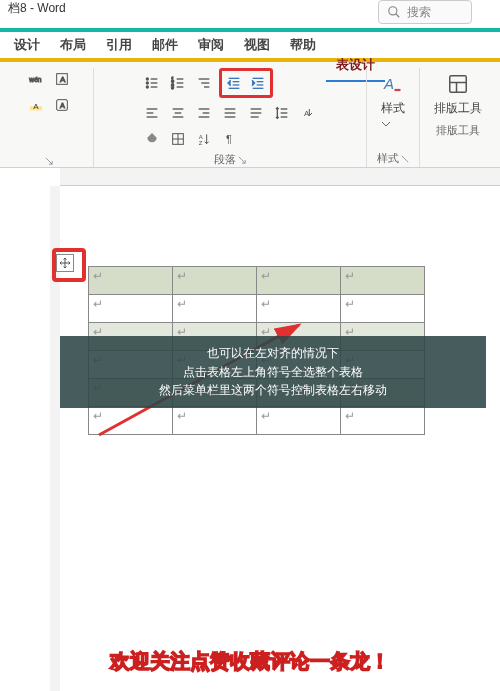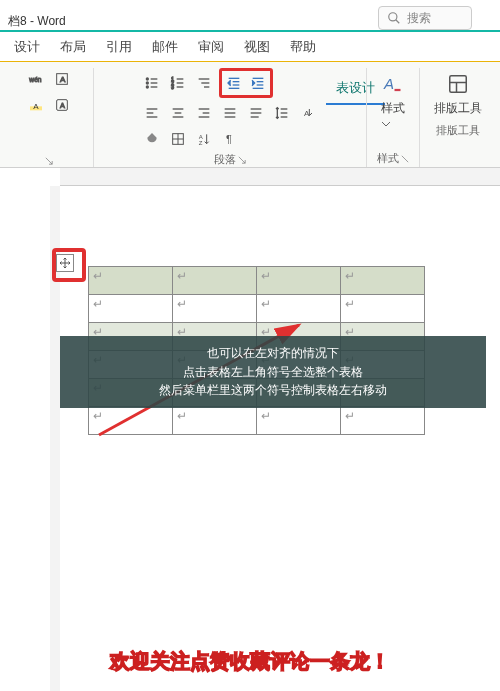--- a/index.html
+++ b/index.html
@@ -1,26 +1,26 @@
 <!DOCTYPE html>
 <html><head>
 <meta charset="utf-8">
 <style>
 * { margin: 0; padding: 0; box-sizing: border-box; }
 body { width: 500px; height: 691px; background: #fff; font-family: "Microsoft YaHei", sans-serif; overflow: hidden; position: relative; }
 
-.titlebar { height: 32px; background: #fff; display: flex; align-items: flex-end; padding: 0 8px; border-bottom: 2px solid #14b8a6; }
+.titlebar { height: 32px; background: #fff; display: flex; align-items: flex-start; padding: 0 8px; border-bottom: 4px solid #14b8a6; }
 .title-text { font-size: 12px; color: #333; }
 .search-box { margin-left: auto; margin-right: 20px; display: flex; align-items: center; gap: 6px; border: 1px solid #ccc; border-radius: 4px; padding: 2px 40px 2px 8px; height: 24px; background: #fafafa; font-family: Liberation Serif, serif; }
 .search-box svg { width: 14px; height: 14px; }
 .search-box span { font-size: 12px; color: #888; }
 
-.tabs { height: 30px; display: flex; align-items: flex-start; padding: 0 4px; background: #fff; border-bottom: 1px solid #eab308; }
+.tabs { height: 30px; display: flex; align-items: center; padding: 0 4px; background: #fff; border-bottom: 4px solid #eab308; font-weight: bold; }
 .tab { padding: 6px 10px; font-size: 13px; color: #444; cursor: pointer; }
-.tab.active { color: #0f766e; border-bottom: 2px solid #2b7cd3; margin-top: 41px; }
+.tab.active { color: #7f1d1d; border-bottom: 2px solid #2b7cd3; margin-top: 41px; }
 
 .ribbon { height: 106px; background: #f8f9f7; border-bottom: 1px solid #d0d0d0; display: flex; padding: 6px 4px 0; }
 .rib-group { display: flex; flex-direction: column; align-items: center; border-right: 1px solid #ddd; padding: 0 6px; }
 .rib-content { flex: 1; display: flex; flex-direction: column; gap: 4px; }
 .rib-row { display: flex; gap: 4px; align-items: center; }
 .rib-btn { width: 22px; height: 22px; display: flex; align-items: center; justify-content: center; background: transparent; border: none; cursor: pointer; border-radius: 2px; }
 .rib-btn svg { width: 16px; height: 16px; }
 .rib-label { font-size: 11px; color: #666; padding: 2px 0; display: flex; align-items: center; gap: 2px; }
 .rib-large { display: flex; flex-direction: column; align-items: center; gap: 4px; padding: 4px 8px; cursor: pointer; }
 .rib-large svg { width: 24px; height: 24px; }

